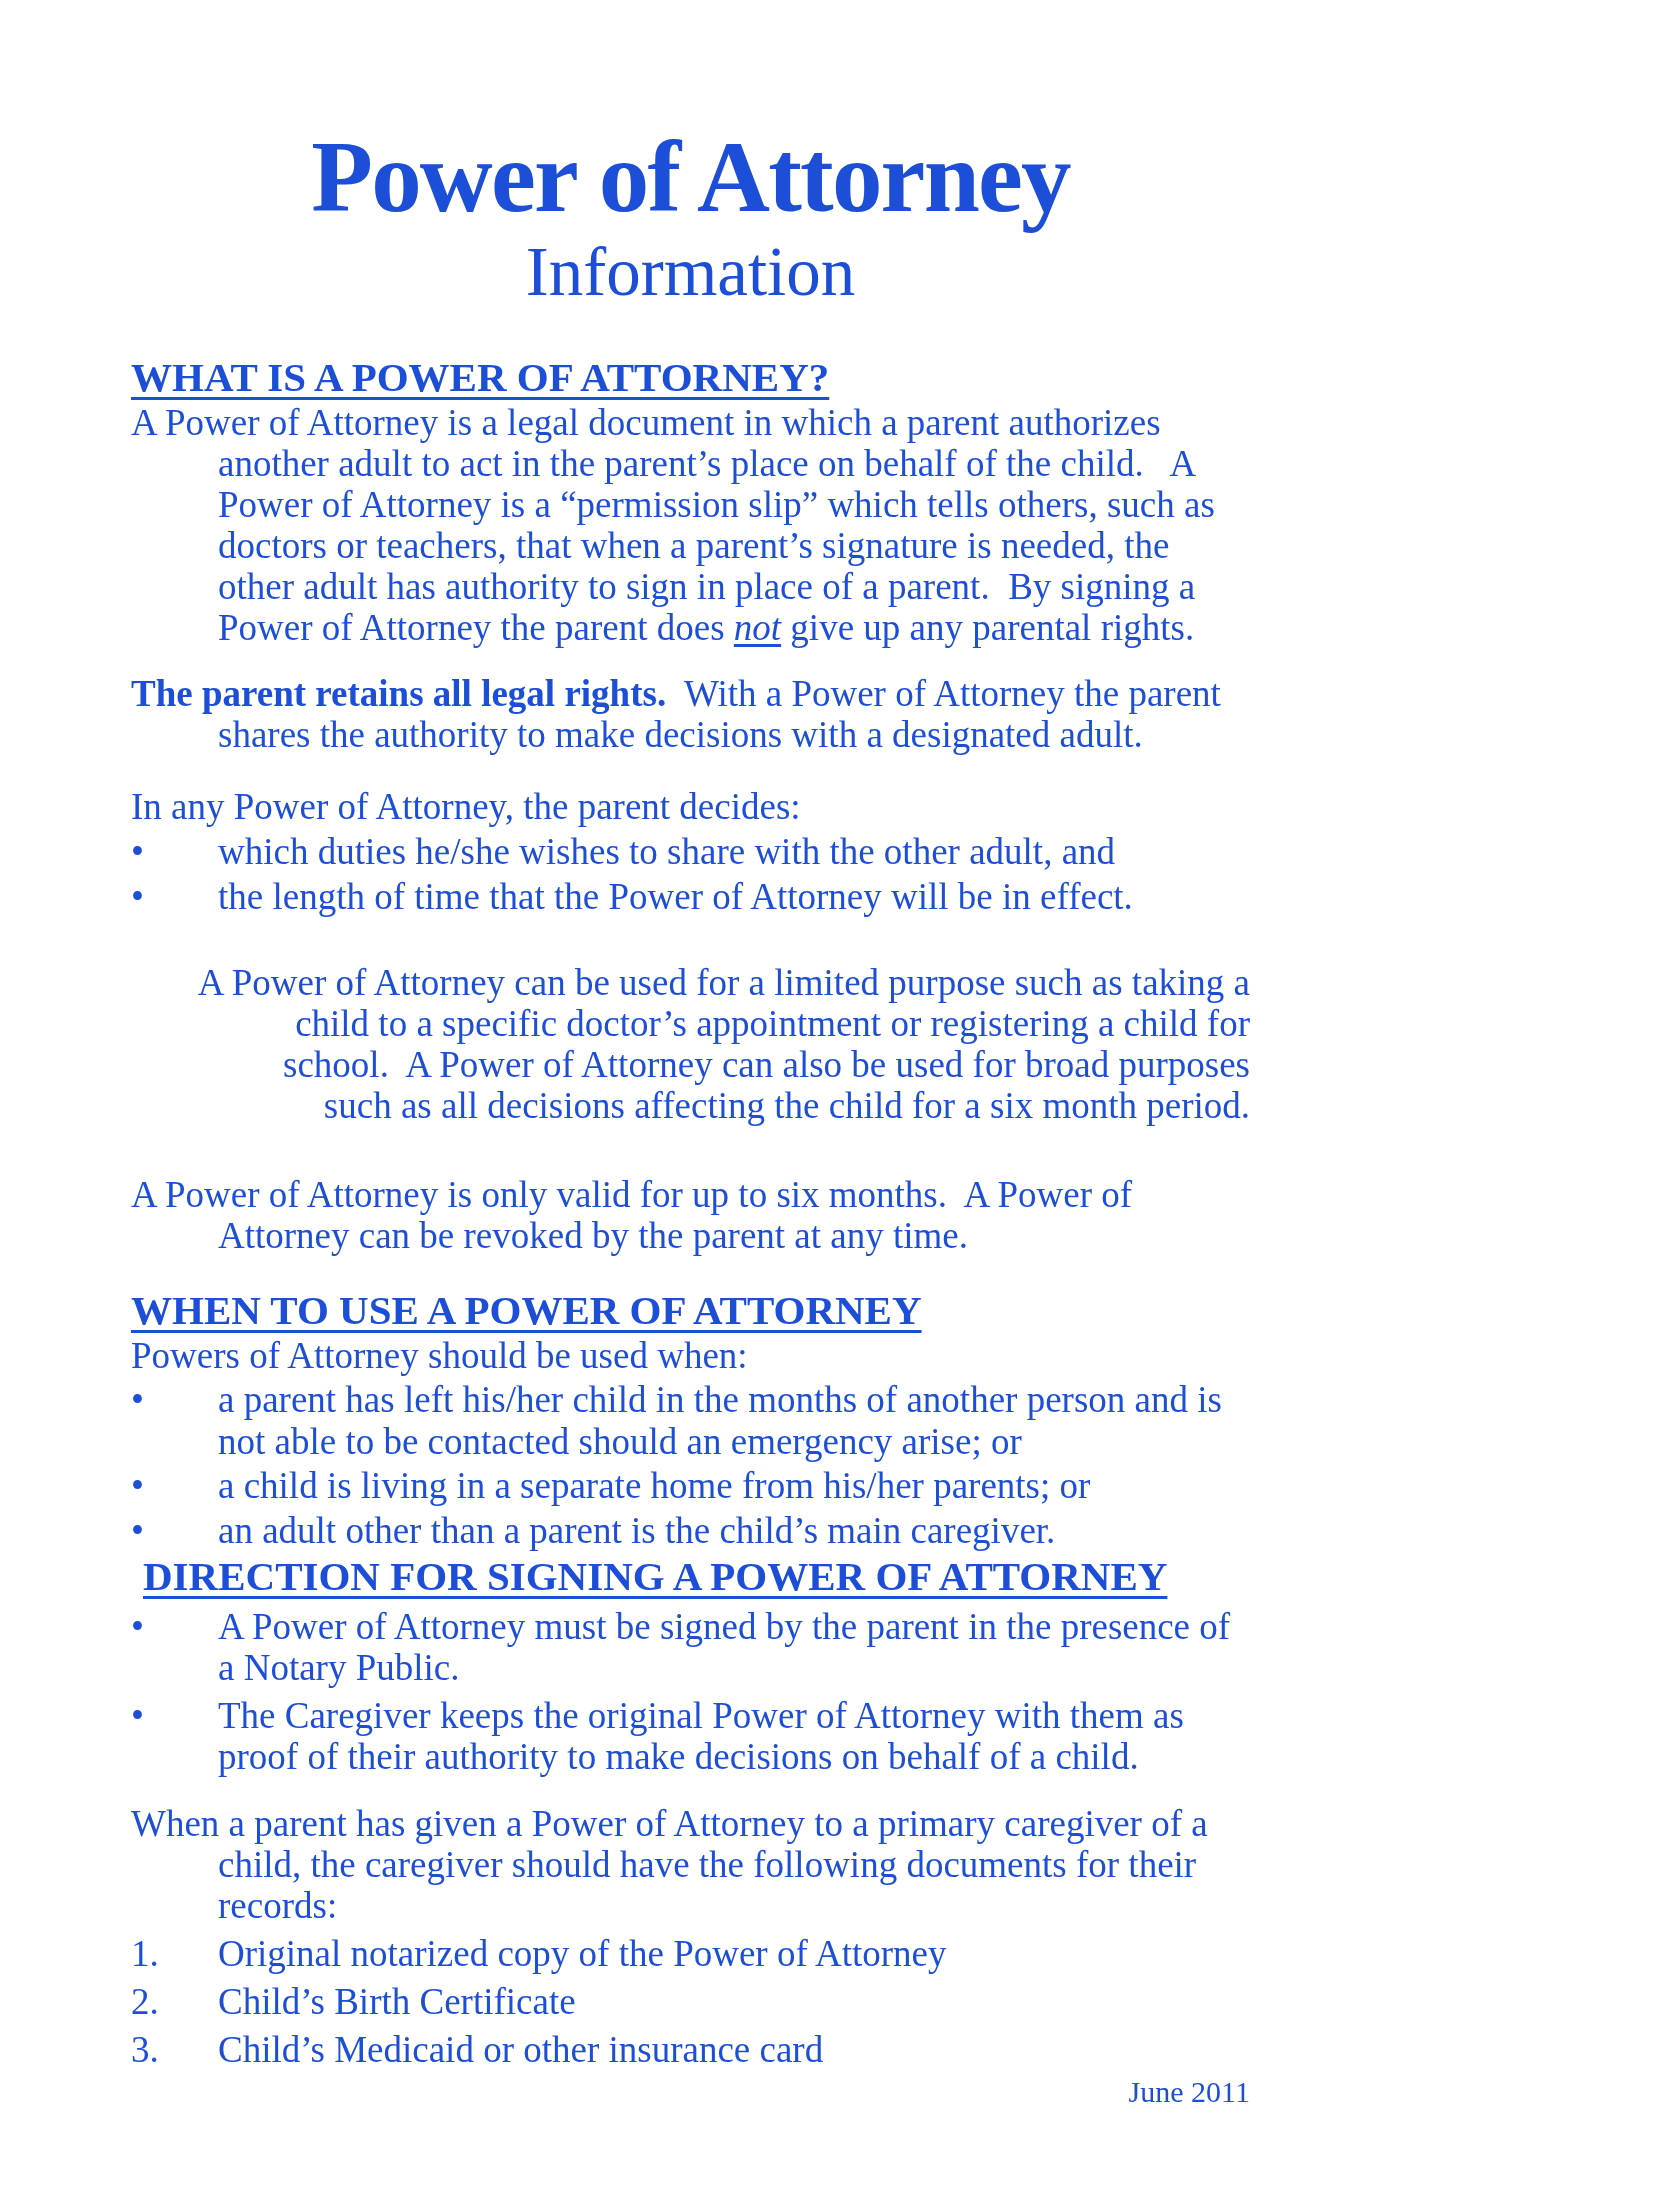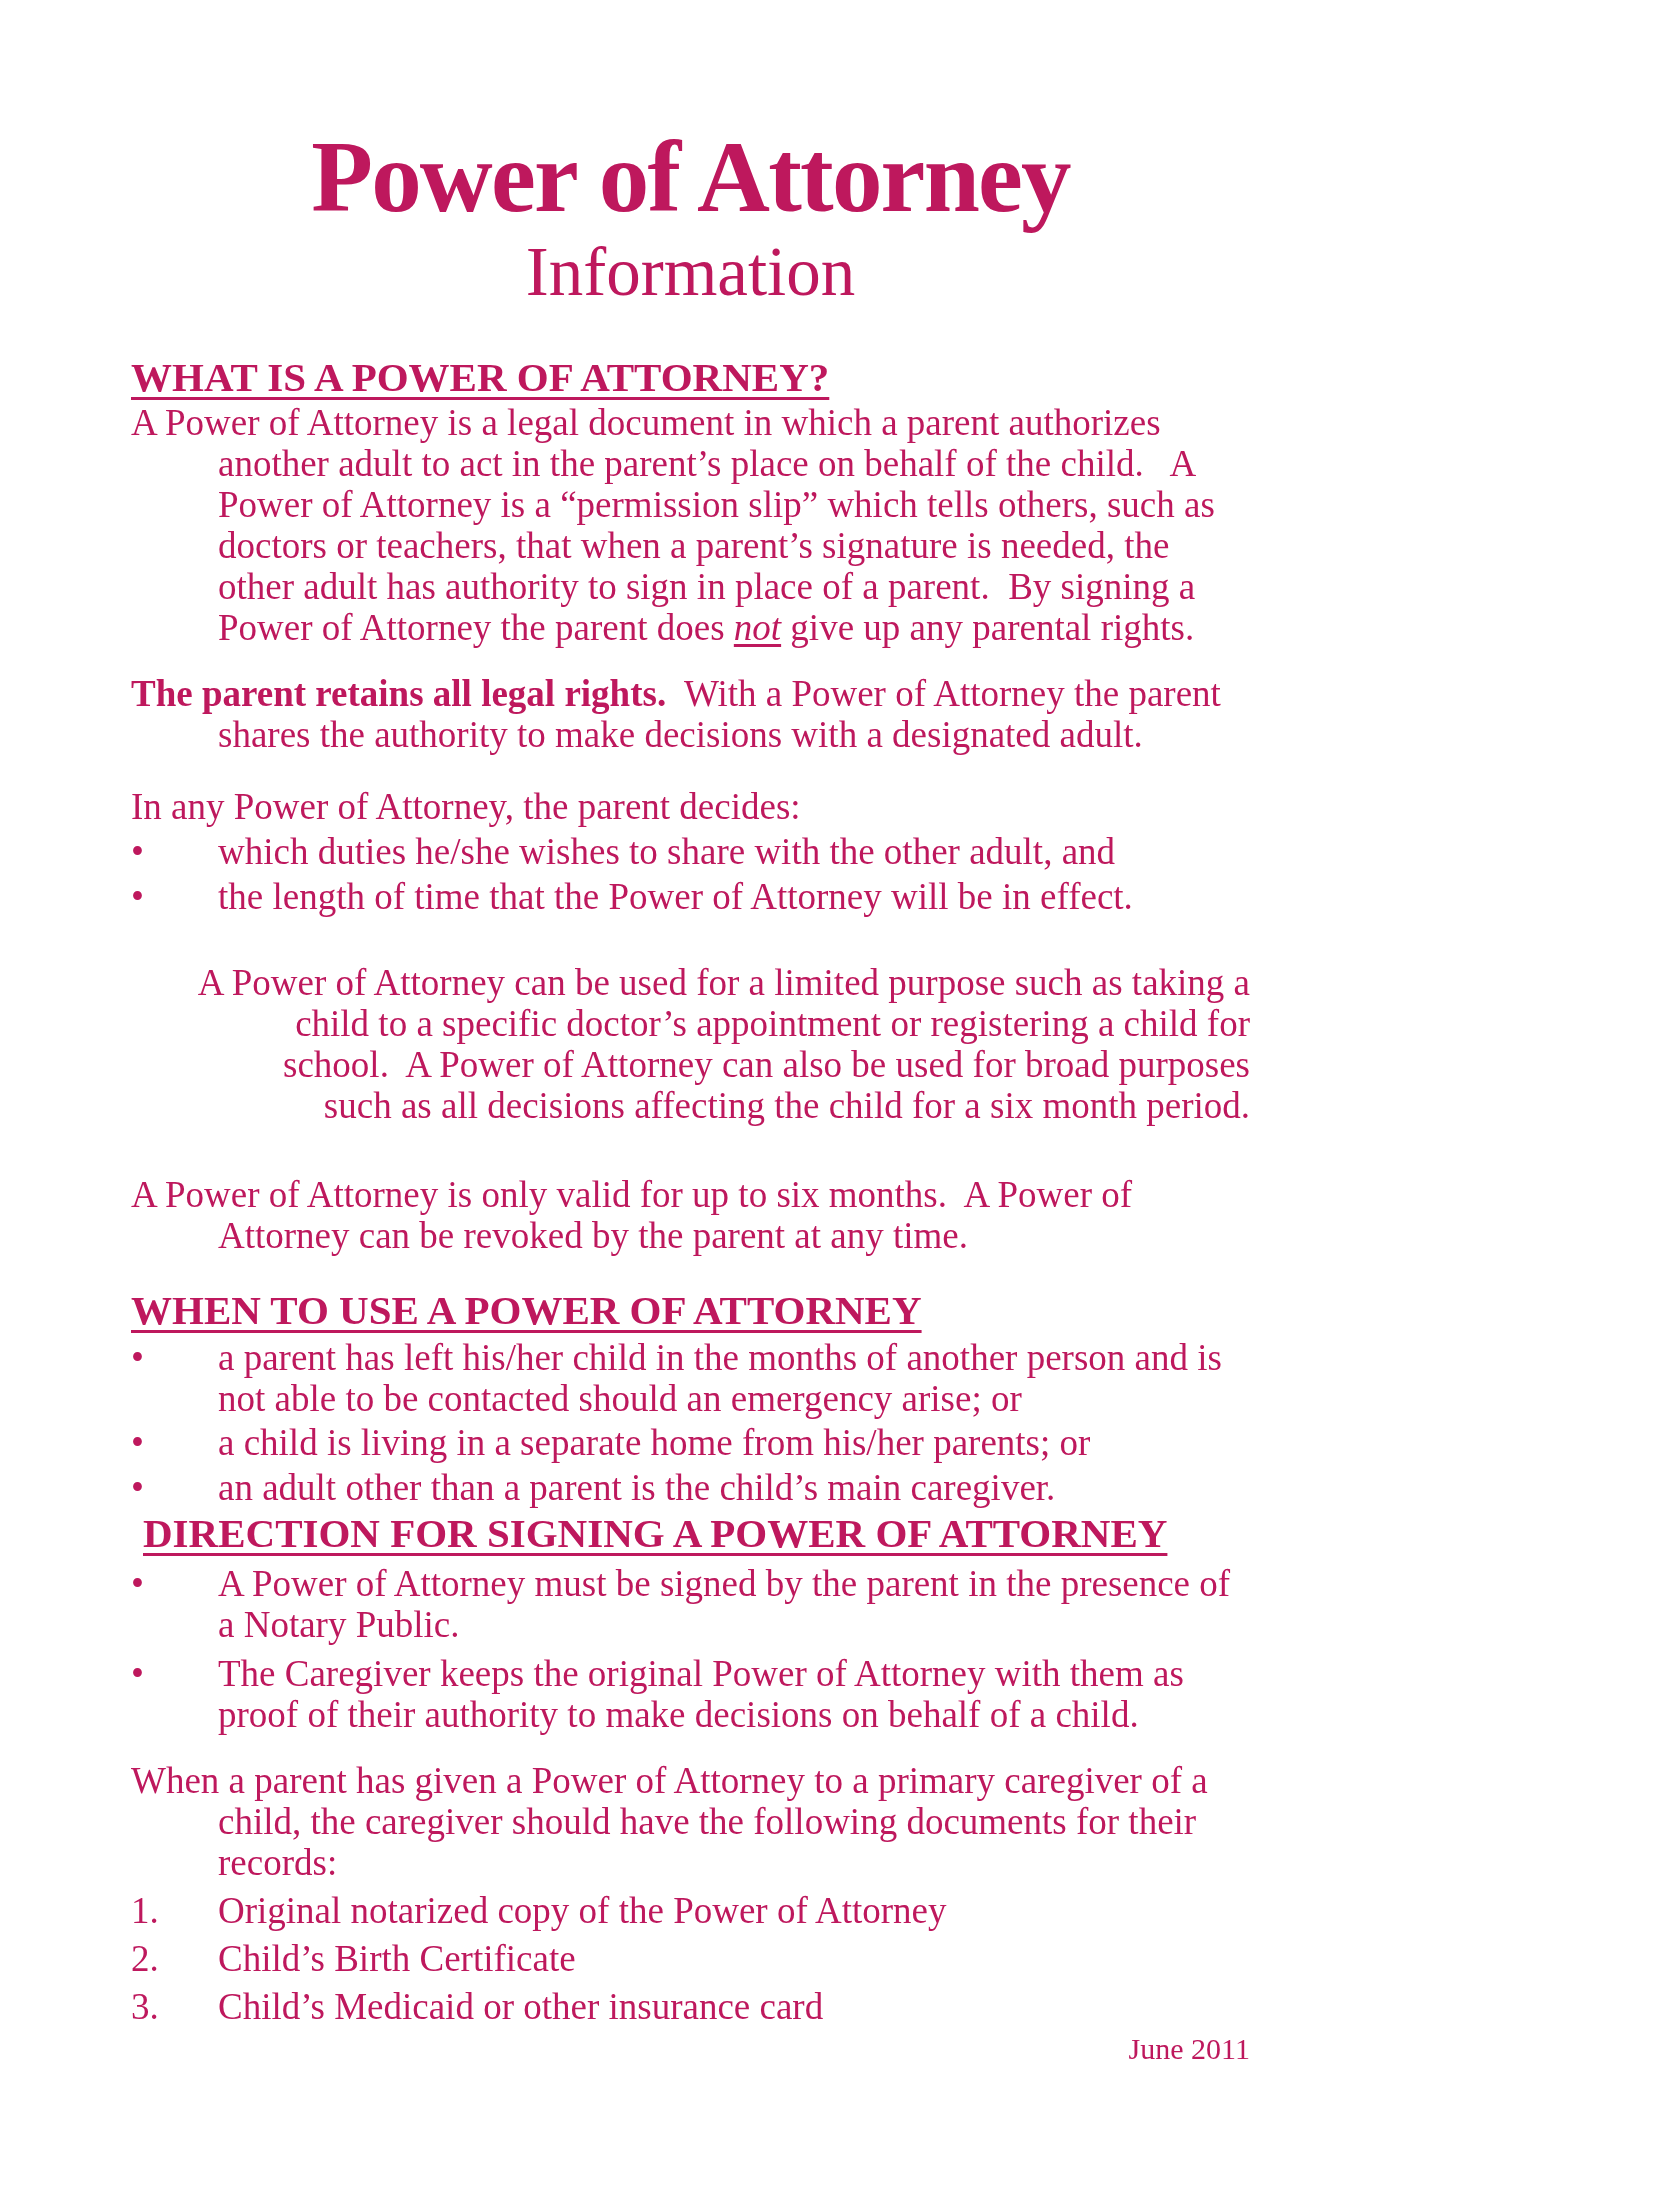--- a/index.html
+++ b/index.html
@@ -2,21 +2,21 @@
 <html style="font-size:14px"><head>
 <meta charset="utf-8">
 <style>
   html,body{margin:0;padding:0;background:#ffffff;}
   .page{
     position:relative;
     width:1334px;
     height:2206px;
     box-sizing:border-box;
     background:#ffffff;
-    color:#be185d;
+    color:#1d4ed8;
     font-family:"Liberation Serif","DejaVu Serif",serif;
     font-size:37px;
     line-height:1.11;
     padding:119px 84px 0 131px;
     overflow:hidden;
   }
   .doc-title{
     text-align:center;
     font-weight:bold;
     font-size:101px;
@@ -104,20 +104,21 @@
       <span class="rtext">the length of time that the Power of Attorney will be in effect.</span>
     </div>
   </div>
 
   <p class="hang p4 txt">A Power of Attorney can be used for a limited purpose such as taking a child to a specific doctor’s appointment or registering a child for school.  A Power of Attorney can also be used for broad purposes such as all decisions affecting the child for a six month period.</p>
 
   <p class="hang p5 txt">A Power of Attorney is only valid for up to six months.  A Power of Attorney can be revoked by the parent at any time.</p>
 
   <h2 class="sec-heading h-when">WHEN TO USE A POWER OF ATTORNEY</h2>
 
+  <p class="p-intro txt">Powers of Attorney should be used when:</p>
 
   <div>
     <div class="row">
       <span class="marker">•</span>
       <span class="rtext">a parent has left his/her child in the months of another person and is not able to be contacted should an emergency arise; or</span>
     </div>
     <div class="row">
       <span class="marker">•</span>
       <span class="rtext">a child is living in a separate home from his/her parents; or</span>
     </div>

